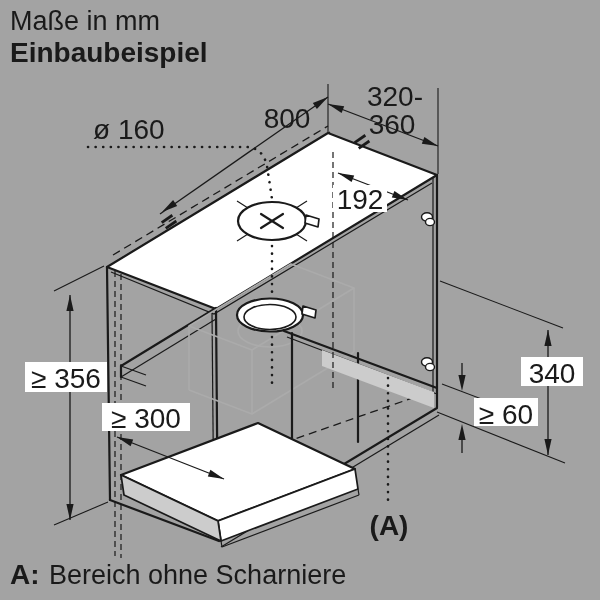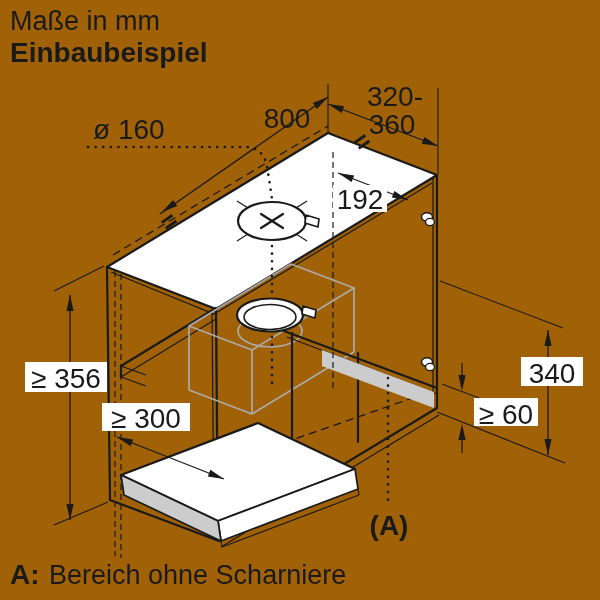--- a/index.html
+++ b/index.html
@@ -1,16 +1,16 @@
 <!DOCTYPE html>
 <html><head>
 <meta charset="utf-8">
 <style>
   html,body{margin:0;padding:0;background:#ffffff;}
-  #stage{width:600px;height:600px;position:relative;background:#a16207;}
+  #stage{width:600px;height:600px;position:relative;background:#a3a3a3;}
   svg{display:block;}
   text{font-family:"Liberation Sans","DejaVu Sans",sans-serif;fill:#1a1a1a;}
   .t-reg{font-size:27px;}
   .t-bold{font-size:28px;font-weight:bold;}
   .dimtxt{font-size:28px;}
   .eq{font-size:26px;font-weight:bold;}
   .main{stroke:#1a1a1a;stroke-width:2.2;fill:none;stroke-linejoin:round;stroke-linecap:round;}
   .thin{stroke:#1a1a1a;stroke-width:1.2;fill:none;}
   .ext{stroke:#1a1a1a;stroke-width:1.1;fill:none;}
   .dim{stroke:#1a1a1a;stroke-width:1.3;fill:none;}

